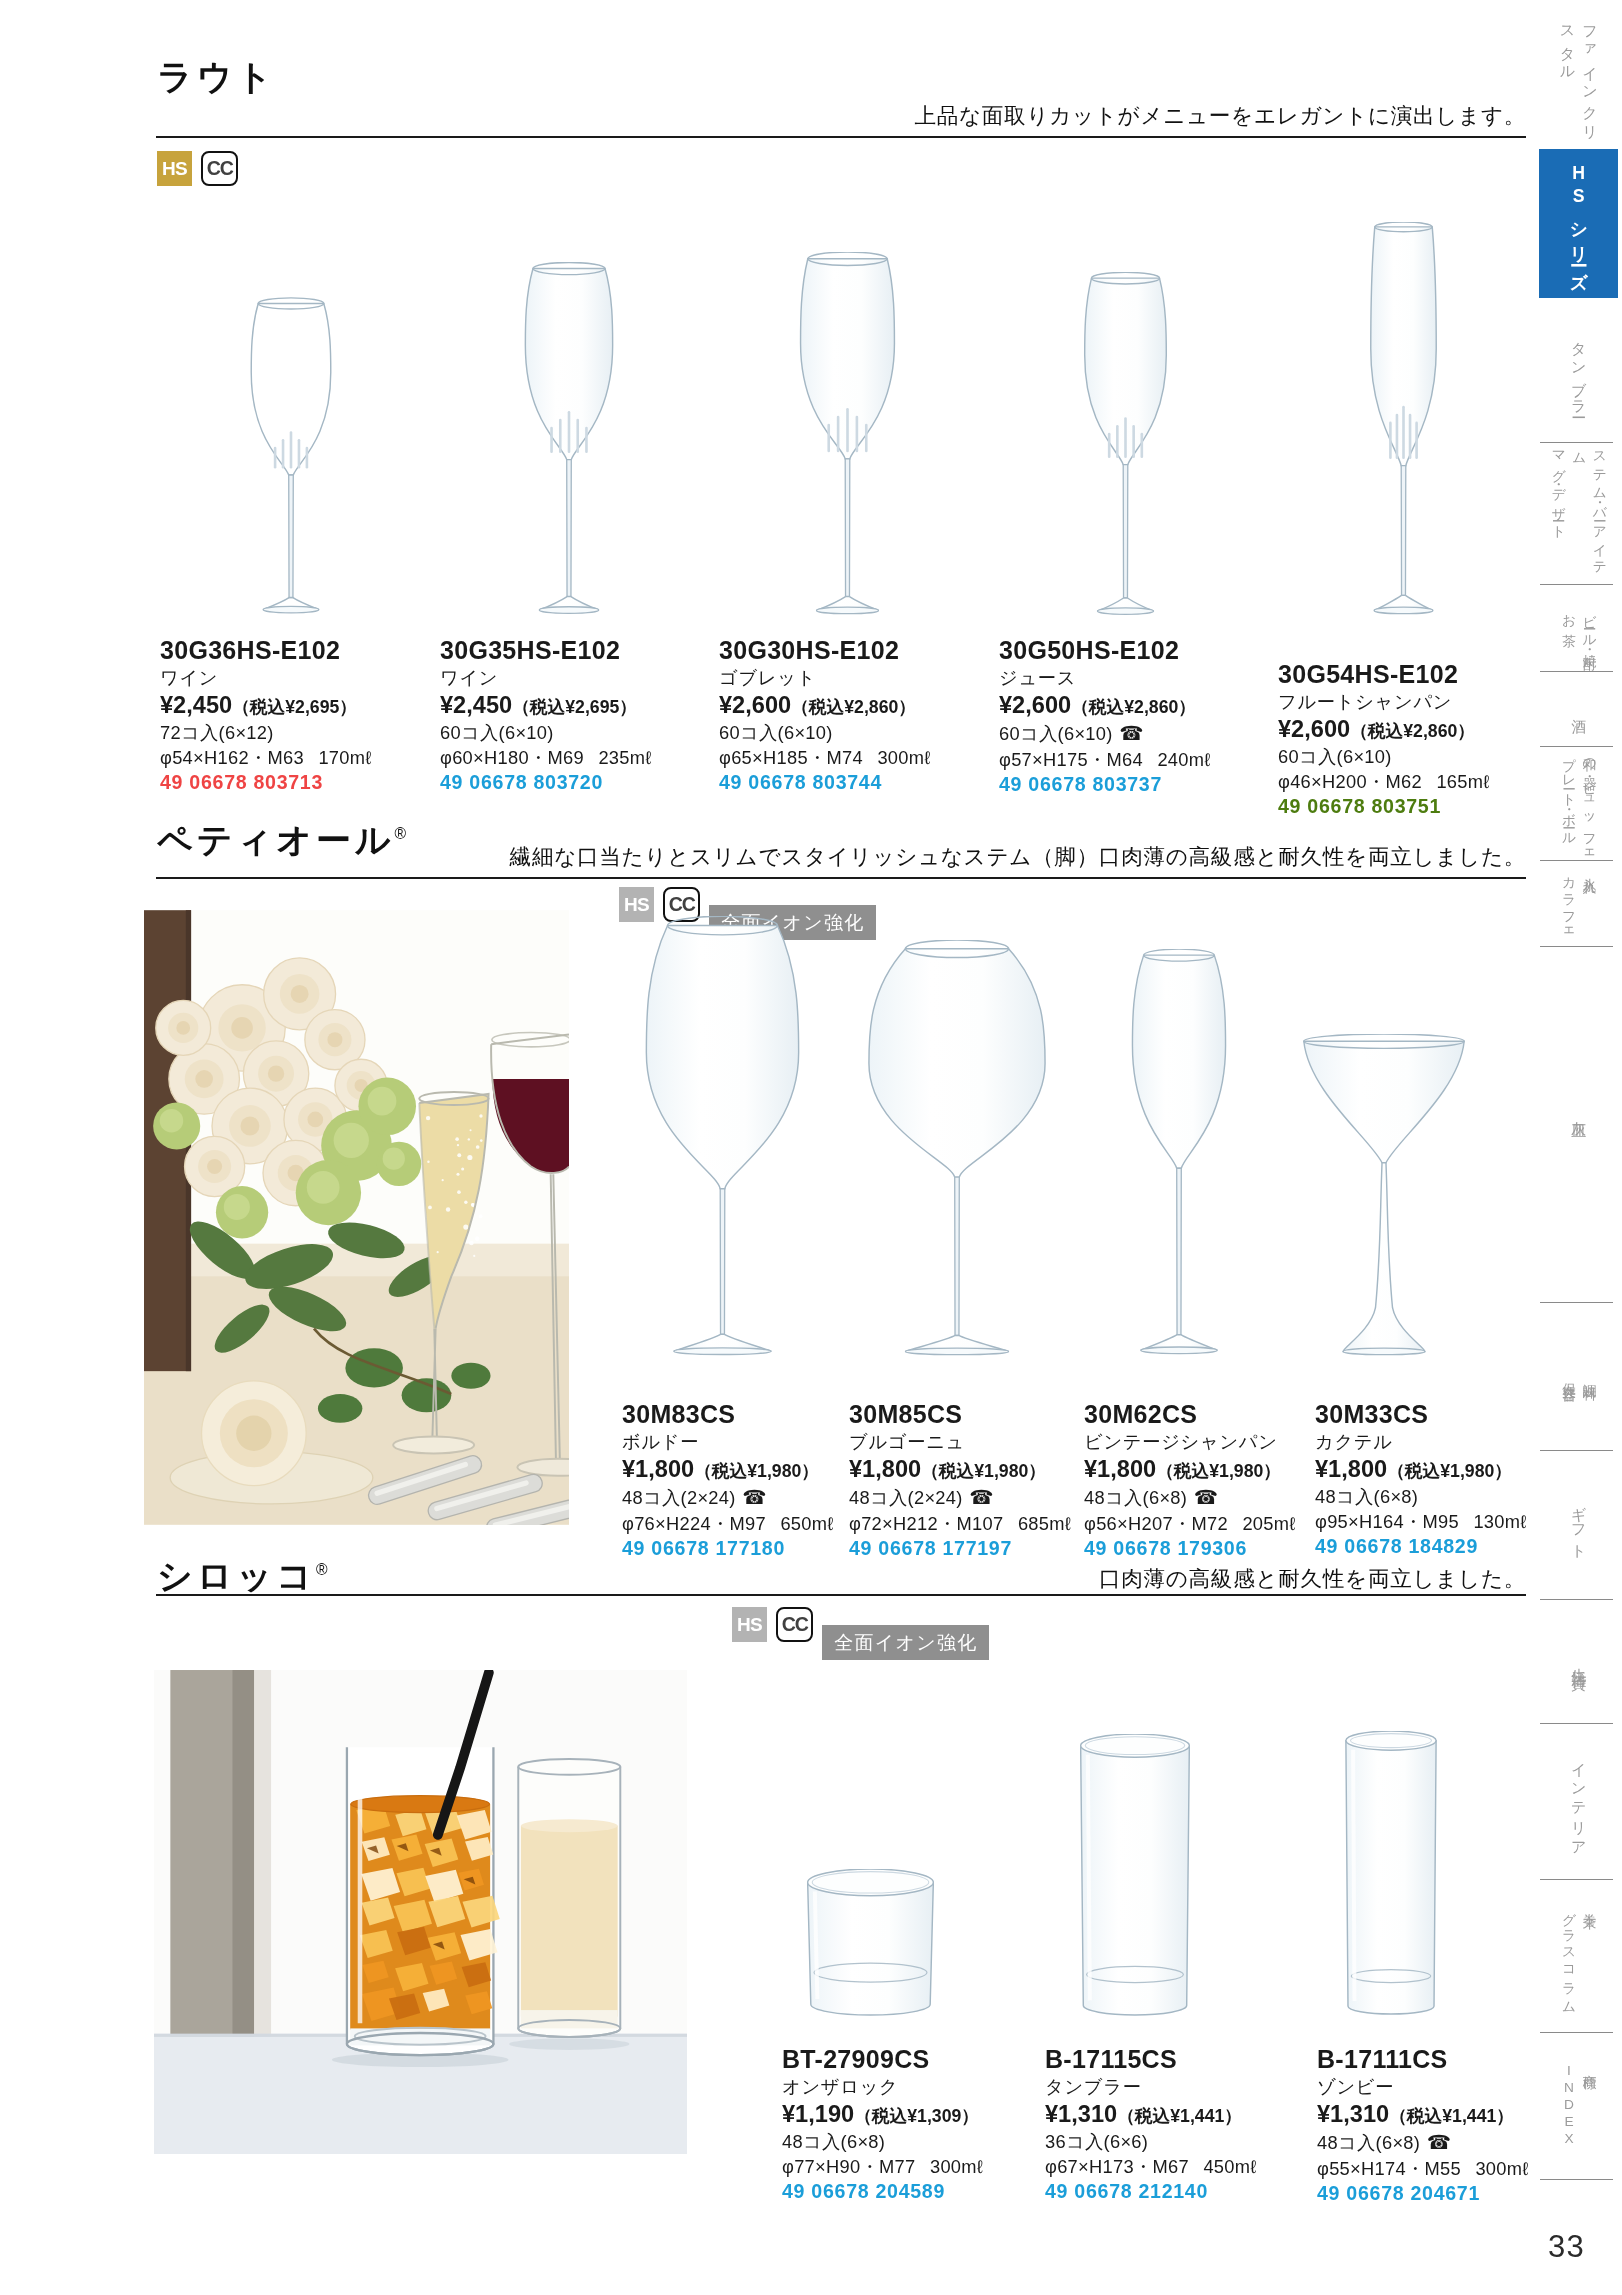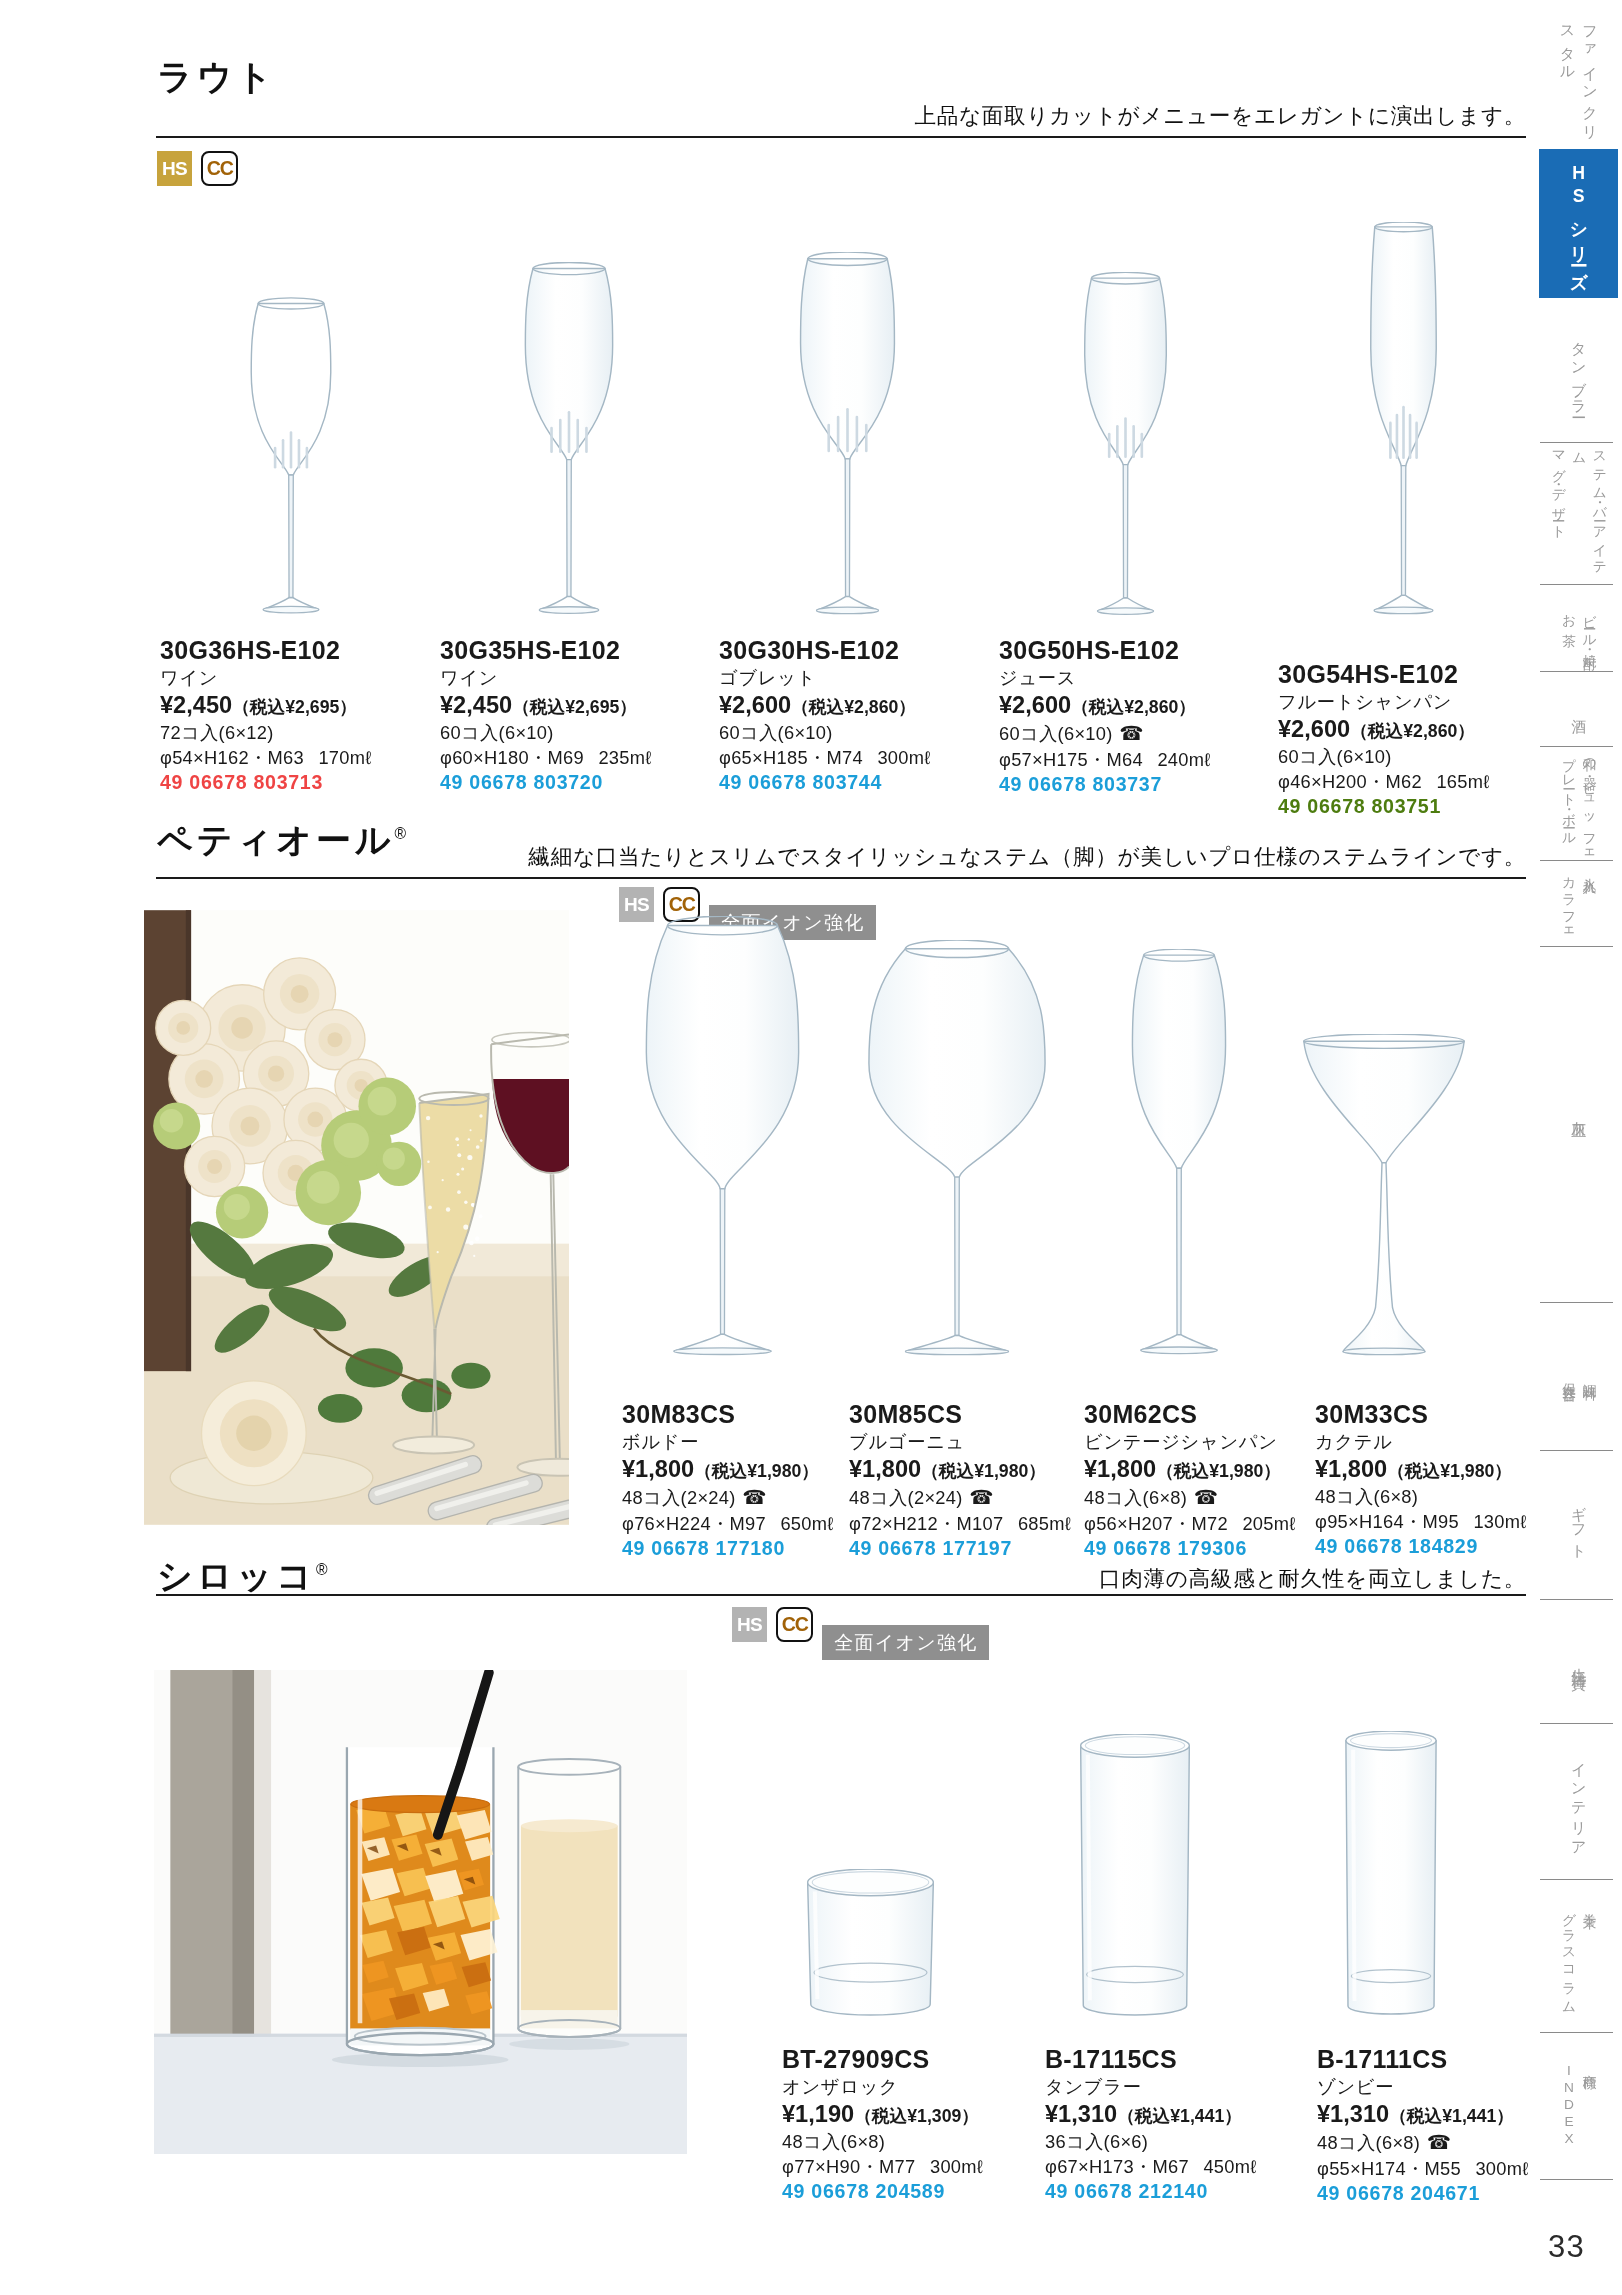--- a/index.html
+++ b/index.html
@@ -11,21 +11,21 @@
   .sec-tagline{position:absolute;right:97px;text-align:right;font-size:21.6px;color:#111;
                font-family:"Liberation Serif","DejaVu Serif",serif;letter-spacing:0.7px;}
   .sec-rule{position:absolute;left:156px;width:1370px;height:2px;background:#1a1a1a;}
   
   .badge-row{position:absolute;display:flex;gap:9.2px;align-items:center;height:35px;}
   .badge{box-sizing:border-box;height:35px;display:flex;align-items:center;justify-content:center;}
   .badge.hs{width:35px;font-weight:700;font-size:19px;color:#fff;letter-spacing:-0.7px;}
   .badge.hs.gold{background:#c7a33c;}
   .badge.hs.gray{background:#b3b3b3;}
   .badge.cc{width:37px;background:#fff;border:2.6px solid #111;border-radius:7.9px;
-            font-weight:700;font-size:19.6px;color:#a16207;letter-spacing:-1.3px;}
+            font-weight:700;font-size:19.6px;color:#404040;letter-spacing:-1.3px;}
   .badge.ion{background:#8f8f8f;color:#fff;font-size:19px;padding:0 11.8px;letter-spacing:1.3px;margin-top:36px;}
   
   .prod{position:absolute;line-height:1.0;}
   .p-code{font-size:25px;font-weight:700;letter-spacing:0.3px;}
   .p-name{font-size:18.3px;margin-top:5.9px;letter-spacing:0.7px;}
   .p-price{margin-top:7.2px;font-weight:700;}
   .p-price .yen{font-size:23.6px;}
   .p-price .ptax{font-size:17.7px;}
   .p-line{font-size:18.3px;margin-top:6.5px;letter-spacing:0.3px;}
   .p-cap{margin-left:14.4px;}
@@ -217,21 +217,21 @@
         <div class="p-code">30G54HS-E102</div>
         <div class="p-name">フルートシャンパン</div>
         <div class="p-price"><span class="yen">¥2,600</span><span class="ptax">（税込¥2,860）</span></div>
         <div class="p-line"><span>60コ入(6×10)</span></div>
         <div class="p-line"><span>φ46×H200・M62</span><span class="p-cap">165mℓ</span></div>
         <div class="p-jan" style="color:#4d7c0f">49 06678 803751</div>
       </div>
     </div>
 
   <div class="sec-title" style="top:817px;"><span>ペティオール</span><sup>®</sup></div>
-  <div class="sec-tagline" style="top:842px;">繊細な口当たりとスリムでスタイリッシュなステム（脚）が美しいプロ仕様のステムラインです。</div>
+  <div class="sec-tagline" style="top:842px;">繊細な口当たりとスリムでスタイリッシュなステム（脚）口肉薄の高級感と耐久性を両立しました。</div>
   <div class="sec-rule" style="top:877px;"></div>
   <div class="badge-row" id="badges-1" style="left:619px;top:887px;">
       <div class="badge hs gray">HS</div>
       <div class="badge cc">CC</div>
       <div class="badge ion">全面イオン強化</div>
     </div>
   <div class="photo" id="photo-petiole" style="left:144px;top:910px;"><svg width="425" height="615" viewBox="0 0 650 940" xmlns="http://www.w3.org/2000/svg">
         <rect width="650" height="940" fill="#fdfdfa"></rect>
         <rect x="0" y="530" width="650" height="410" fill="#eadfc8"></rect>
         <rect x="0" y="510" width="650" height="50" fill="#f1e9d8"></rect>

